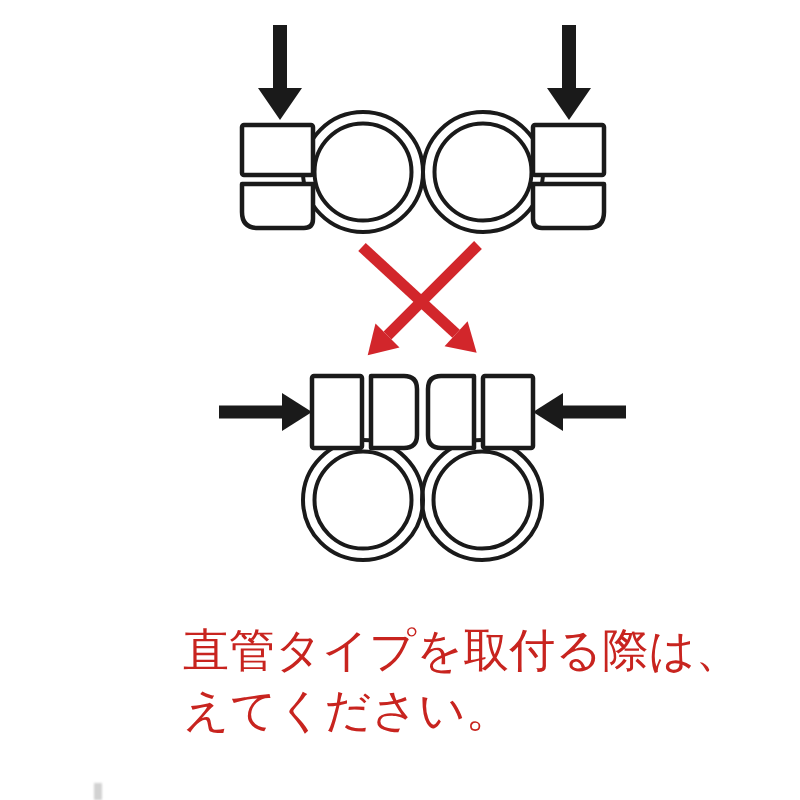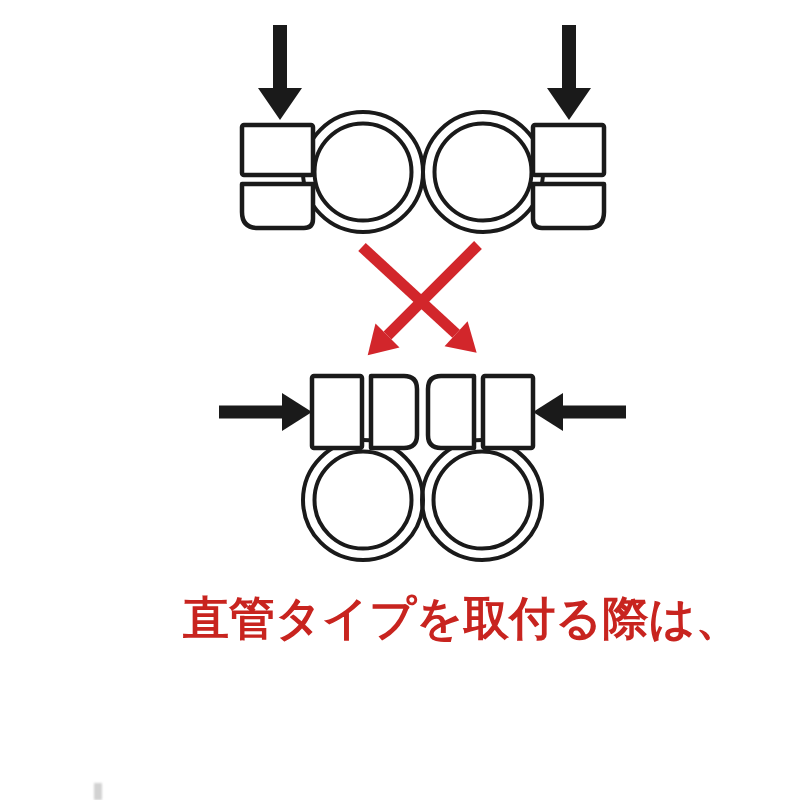--- a/index.html
+++ b/index.html
@@ -37,26 +37,26 @@
     fill: var(--line, #1a1a1a);
     stroke: none;
   }
   .red-arrow {
     fill: var(--accent-red, #d2262b);
     stroke: none;
   }
   .caption {
     position: absolute;
     left: 183px;
-    top: 588px;
+    top: 620px;
     width: 580px;
     color: var(--text-red, #c8241f);
     font-size: 46px;
     line-height: 60px;
-    font-weight: 700;
+    font-weight: 400;
     letter-spacing: 0px;
     white-space: nowrap;
   }
   .scan-artifact {
     position: absolute;
     left: 94px;
     top: 783px;
     width: 8px;
     height: 17px;
     background: rgba(125, 125, 125, 0.35);
@@ -139,16 +139,17 @@
       </g>
       <g transform="translate(626,412) rotate(180)">
         <rect class="black-arrow" x="0" y="-6.5" width="63" height="13"></rect>
         <polygon class="black-arrow" points="63,-19 93,0 63,19"></polygon>
       </g>
     </g>
   </svg>
 
   <div class="caption">
     <div>直管タイプを取付る際は、</div>
+    <div>えてください。</div>
   </div>
 
   <div class="scan-artifact"></div>
 </div>
 
 </body></html>

